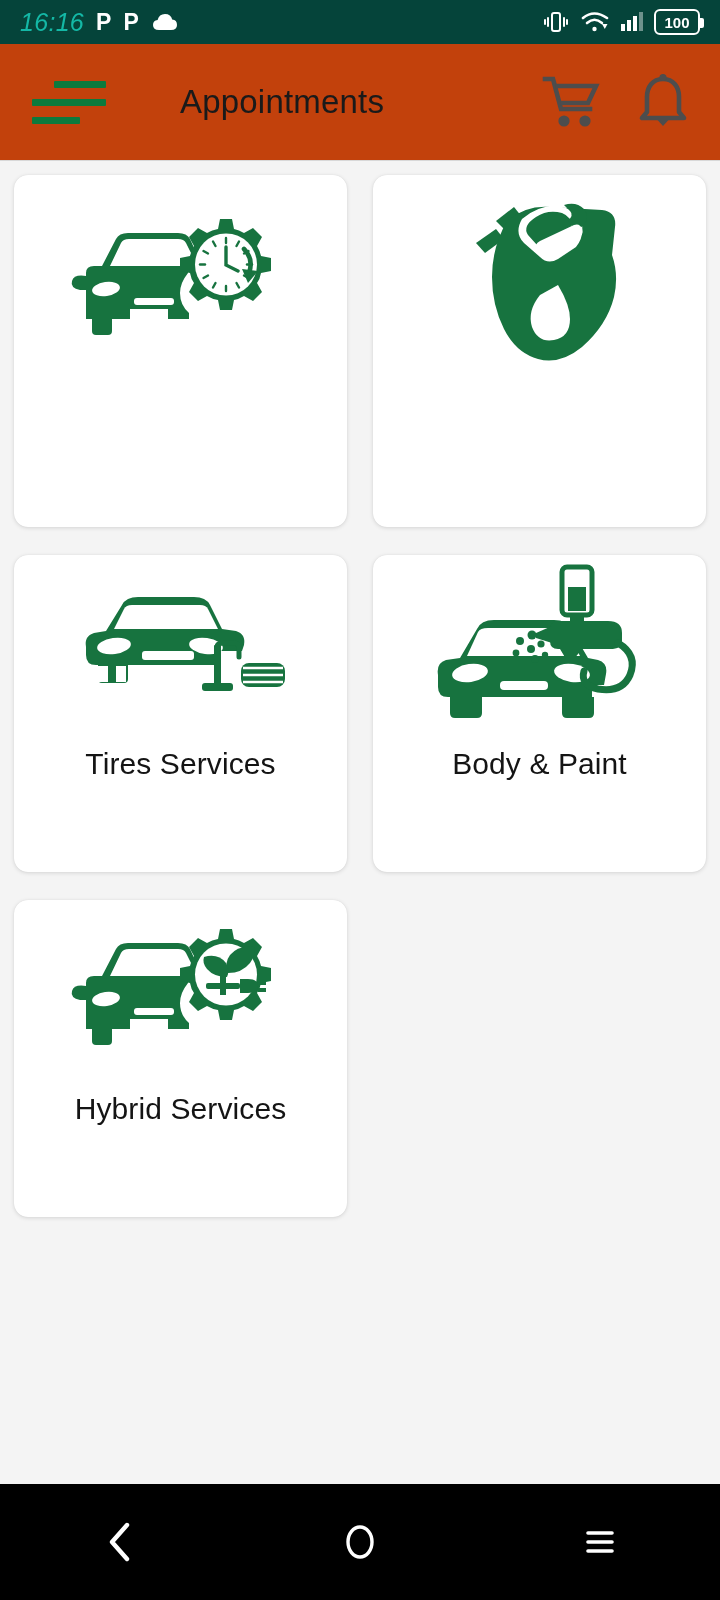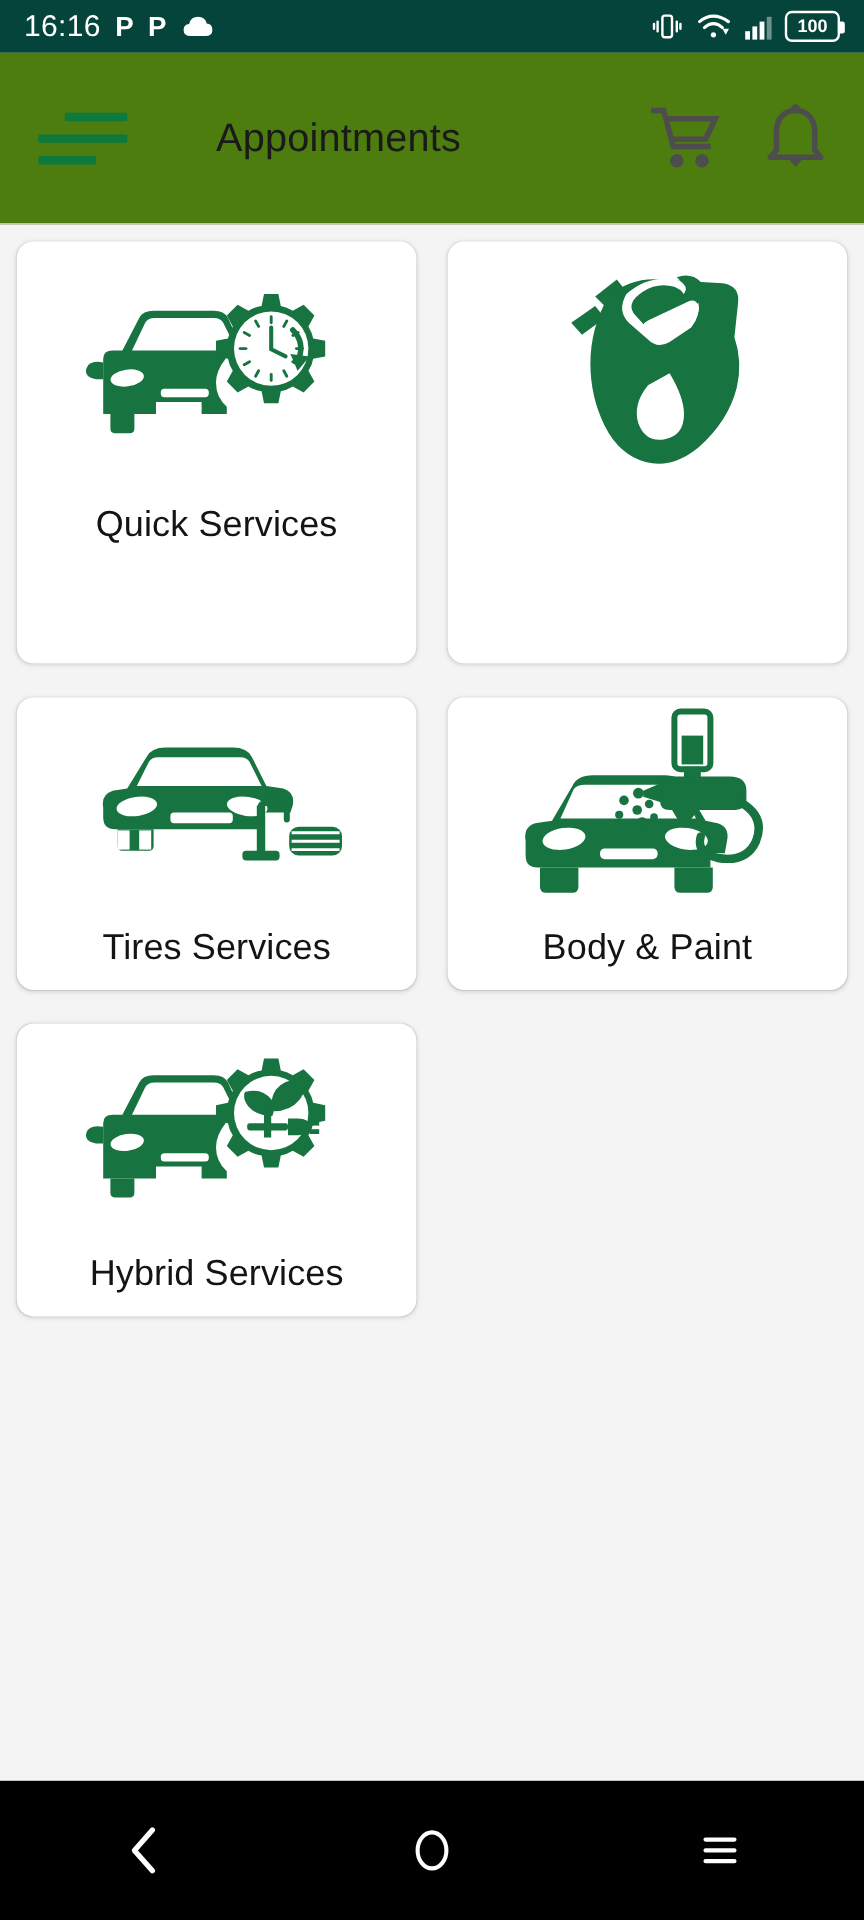--- a/index.html
+++ b/index.html
@@ -29,37 +29,37 @@
     align-items: center;
     padding: 0 20px;
     flex: 0 0 auto;
   }
   .status-left {
     display: flex;
     align-items: center;
     gap: 12px;
   }
   .status-clock {
-    color: #ffffff;
+    color: #14b8a6;
     font-size: 25px;
     font-weight: 400;
     letter-spacing: 0.3px;
     line-height: 1;
+    font-style: italic;
   }
   .status-glyph {
     color: #ffffff;
     font-size: 23px;
     font-weight: 700;
     line-height: 1;
     display: inline-block;
   }
   .status-right {
     margin-left: auto;
     display: flex;
-    align-items: center;
     gap: 11px;
   }
   .battery-box {
     position: relative;
     width: 46px;
     height: 26px;
     border: 2.5px solid #ffffff;
     border-radius: 6px;
     display: flex;
     align-items: center;
@@ -77,22 +77,22 @@
   }
   .battery-text {
     color: #ffffff;
     font-size: 15px;
     font-weight: 700;
     line-height: 1;
   }
 
   
   .app-bar {
-    height: 143px;
-    background: #4d7c0f;
+    height: 117px;
+    background: #c2410c;
     border-bottom: 1.5px solid #d8d8d8;
     display: flex;
     align-items: center;
     padding: 0 26px 0 32px;
     flex: 0 0 auto;
     position: relative;
   }
   .hamburger {
     width: 74px;
     height: 50px;
@@ -152,21 +152,21 @@
     background: #ffffff;
     border-radius: 14px;
     box-shadow: 0 1px 4px rgba(0,0,0,0.13), 0 0 1px rgba(0,0,0,0.10);
     display: flex;
     flex-direction: column;
     align-items: center;
     cursor: pointer;
     overflow: hidden;
   }
   .card.tall { height: 352px; }
-  .card.short { height: 244px; }
+  .card.short { height: 317px; }
   .card-icon {
     flex: 0 0 auto;
     display: flex;
     align-items: center;
     justify-content: center;
   }
   .card.tall .card-icon { height: 215px; width: 100%; }
   .card.short .card-icon { height: 185px; width: 100%; }
   .card-label {
     font-size: 30px;
@@ -302,21 +302,20 @@
                   <path d="M132 51.5 L137 51.5"></path>
                 <path d="M135.5 38 L140 40.5"></path>
                   <path d="M145 28.5 L147.5 33"></path>
               </g>
               <path d="M158 34 L158 52 L170 58" fill="none" stroke="#17733f" stroke-width="3.4" stroke-linecap="round"></path>
               <path d="M176 36 Q186 46 181 60" fill="none" stroke="#17733f" stroke-width="4.6" stroke-linecap="round"></path>
               <path d="M174 56 L190 58 L180 70 Z" fill="#17733f"></path>
             </g>
           </svg>
         </div>
-        <div class="card-label">Quick Services</div>
       </div>
 
       <div class="card tall">
         <div class="card-icon">
           <svg width="175" height="172" viewBox="0 0 175 172">
             <g fill="#17733f">
               <path d="M44 24 L62 10 L70 20 L54 34 Z"></path>
               <path d="M24 46 L44 32 L52 42 L33 56 Z"></path>
               <path d="M55 24 Q74 8 98 10 L150 13 Q165 15 163 30 L160 58
                        Q167 78 162 100 Q155 128 130 150 Q108 168 86 162 Q64 156 52 132

